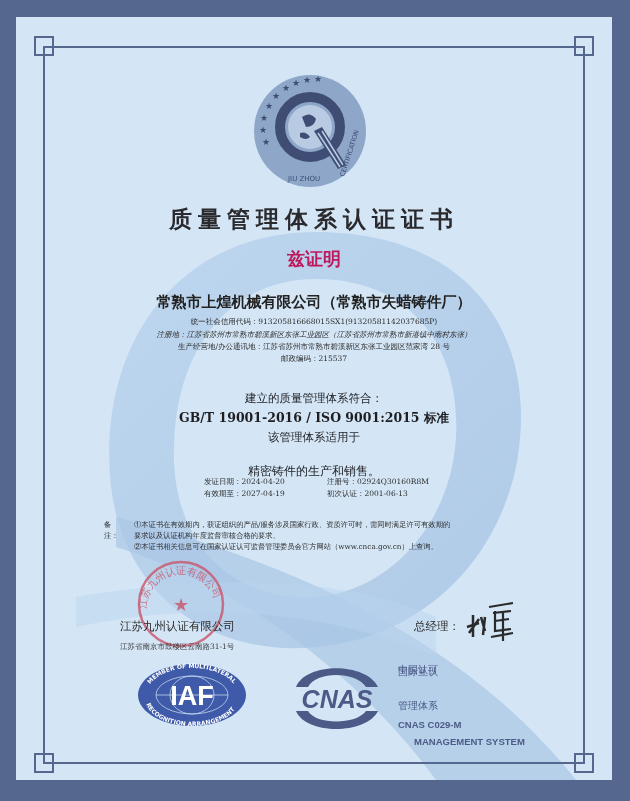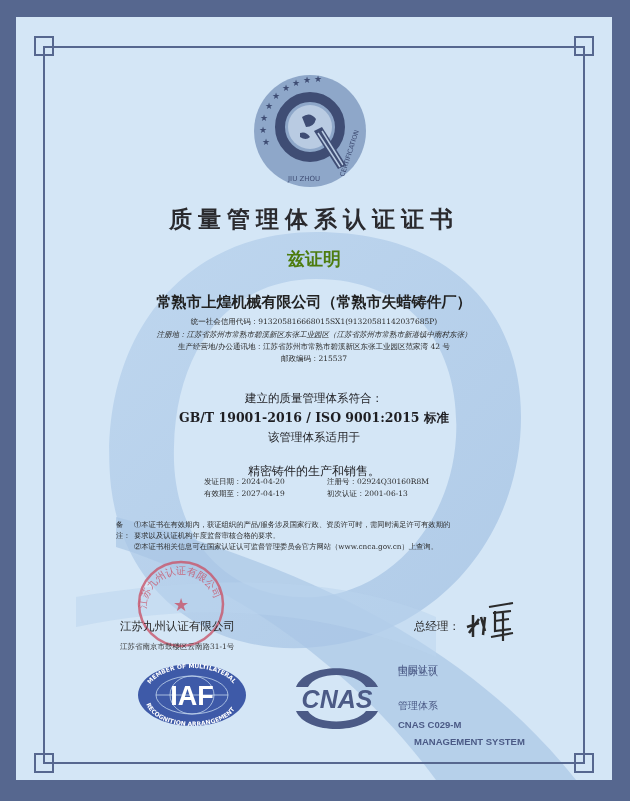--- a/index.html
+++ b/index.html
@@ -16,34 +16,34 @@
     position: absolute; border: 2px solid #56678f;
     left: 27px; top: 29px; width: 542px; height: 718px;
   }
   .corner-sq {
     position: absolute; width: 20px; height: 20px; border: 2px solid #56678f;
   }
   .wm { position: absolute; left: 0; top: 0; }
   .txt { position: absolute; left: 0; width: 100%; text-align: center; color: #1e1e22; font-family: Liberation Serif, serif; }
   .serif { font-family: "DejaVu Serif", serif; }
   .title { top: 187px; font-size: 23px; letter-spacing: 6px; font-weight: bold; color: #2a2a2e; }
-  .subtitle { top: 230px; font-size: 18px; font-weight: bold; color: #4d7c0f; }
+  .subtitle { top: 230px; font-size: 18px; font-weight: bold; color: #be185d; }
   .company { top: 276px; font-size: 15px; font-weight: bold; color: #222; }
   .small { font-size: 7.5px; color: #2b2b2b; font-family: "DejaVu Serif", serif; }
   .l1 { top: 300px; }
   .l2 { top: 313px; font-style: italic; }
   .l3 { top: 325px; }
   .l4 { top: 337px; }
   .conform { top: 374px; font-size: 11.5px; }
   .standard { top: 393px; font-size: 12.5px; font-weight: bold; }
   .applies { top: 413px; font-size: 11.5px; }
   .scope { top: 446px; font-size: 12px; }
   .meta { position: absolute; font-size: 7.5px; font-family: "DejaVu Serif", serif; color: #2b2b2b; white-space: nowrap; }
   .notes { position: absolute; left: 88px; top: 502px; font-size: 7.3px; font-family: "DejaVu Serif", serif; color: #2b2b2b; line-height: 11px; }
-  .notes .lbl { position: absolute; left: 12px; top: 0; }
+  .notes .lbl { position: absolute; left: 0; top: 0; }
   .notes .body { position: absolute; left: 30px; top: 0; white-space: nowrap; }
   .issuer { position: absolute; left: 104px; top: 602px; font-size: 11.5px; font-family: "DejaVu Serif", serif; color: #2a2a2a; }
   .issuer-addr { position: absolute; left: 104px; top: 625px; font-size: 7.5px; font-family: "DejaVu Serif", serif; color: #3a3a3a; }
   .gm { position: absolute; left: 398px; top: 602px; font-size: 11.5px; font-family: "DejaVu Serif", serif; color: #2a2a2a; text-align: right; }
   .cnas-txt { position: absolute; left: 382px; font-size: 10px; color: #4b5a86; font-family: "DejaVu Serif", serif; }
   .cnas-en { position: absolute; left: 382px; font-size: 9.5px; font-weight: bold; color: #4b5a86; font-family: "Liberation Sans", sans-serif; }
 </style>
 </head>
 <body>
 
@@ -89,21 +89,21 @@
       </g>
       <text x="36" y="108" font-size="7" fill="#3f4d74" font-family="DejaVu Sans, sans-serif">JIU ZHOU</text>
       <text x="0" y="0" font-size="6.5" fill="#3f4d74" font-family="DejaVu Sans, sans-serif" transform="translate(92 104) rotate(-72)">CERTIFICATION</text>
     </svg>
 
     <div class="txt title">质量管理体系认证证书</div>
     <div class="txt subtitle">兹证明</div>
     <div class="txt company">常熟市上煌机械有限公司（常熟市失蜡铸件厂）</div>
     <div class="txt small l1">统一社会信用代码：913205816668015SX1(91320581142037685P)</div>
     <div class="txt small l2">注册地：江苏省苏州市常熟市碧溪新区东张工业园区（江苏省苏州市常熟市新港镇中南村东张）</div>
-    <div class="txt small l3">生产经营地/办公通讯地：江苏省苏州市常熟市碧溪新区东张工业园区范家湾 42 号</div>
+    <div class="txt small l3">生产经营地/办公通讯地：江苏省苏州市常熟市碧溪新区东张工业园区范家湾 28 号</div>
     <div class="txt small l4">邮政编码：215537</div>
 
     <div class="txt serif conform">建立的质量管理体系符合：</div>
     <div class="txt serif standard">GB/T 19001-2016 / ISO 9001:2015  标准</div>
     <div class="txt serif scope">精密铸件的生产和销售。</div>
     <div class="txt serif applies">该管理体系适用于</div>
 
     <div class="meta" style="left:188px;top:460px;">
       <span>发证日期：</span><span>2024-04-20</span>
     </div>

